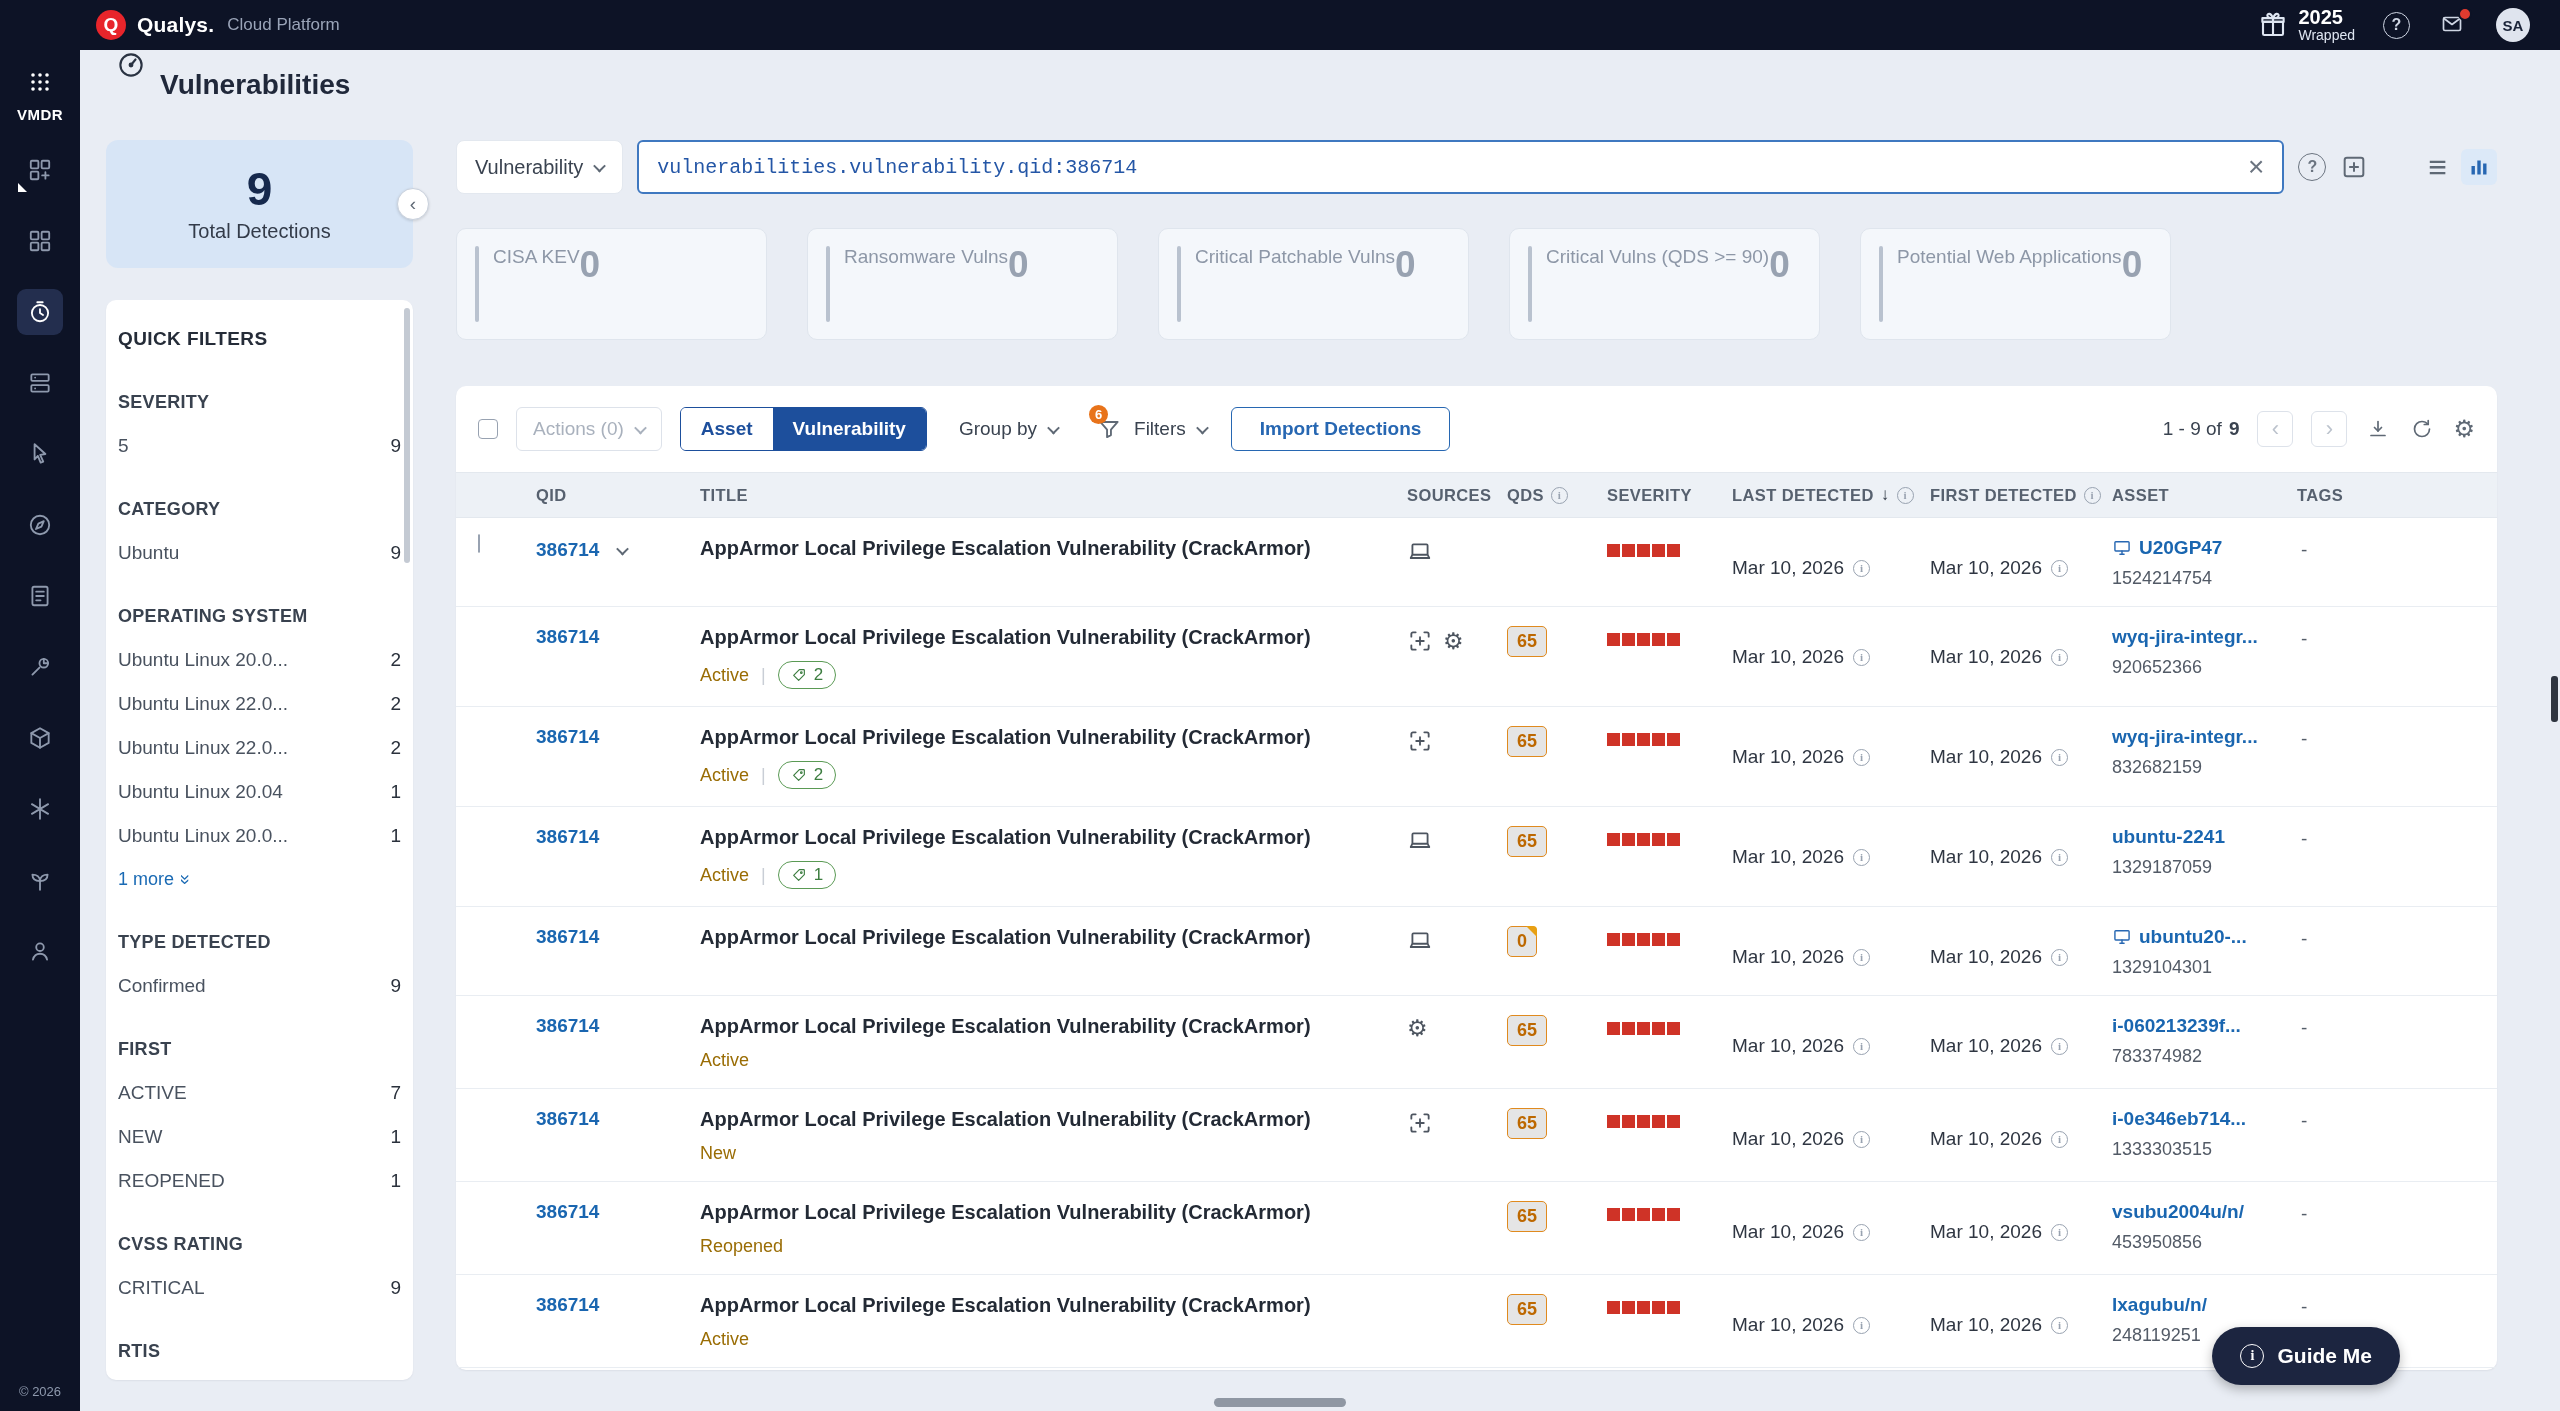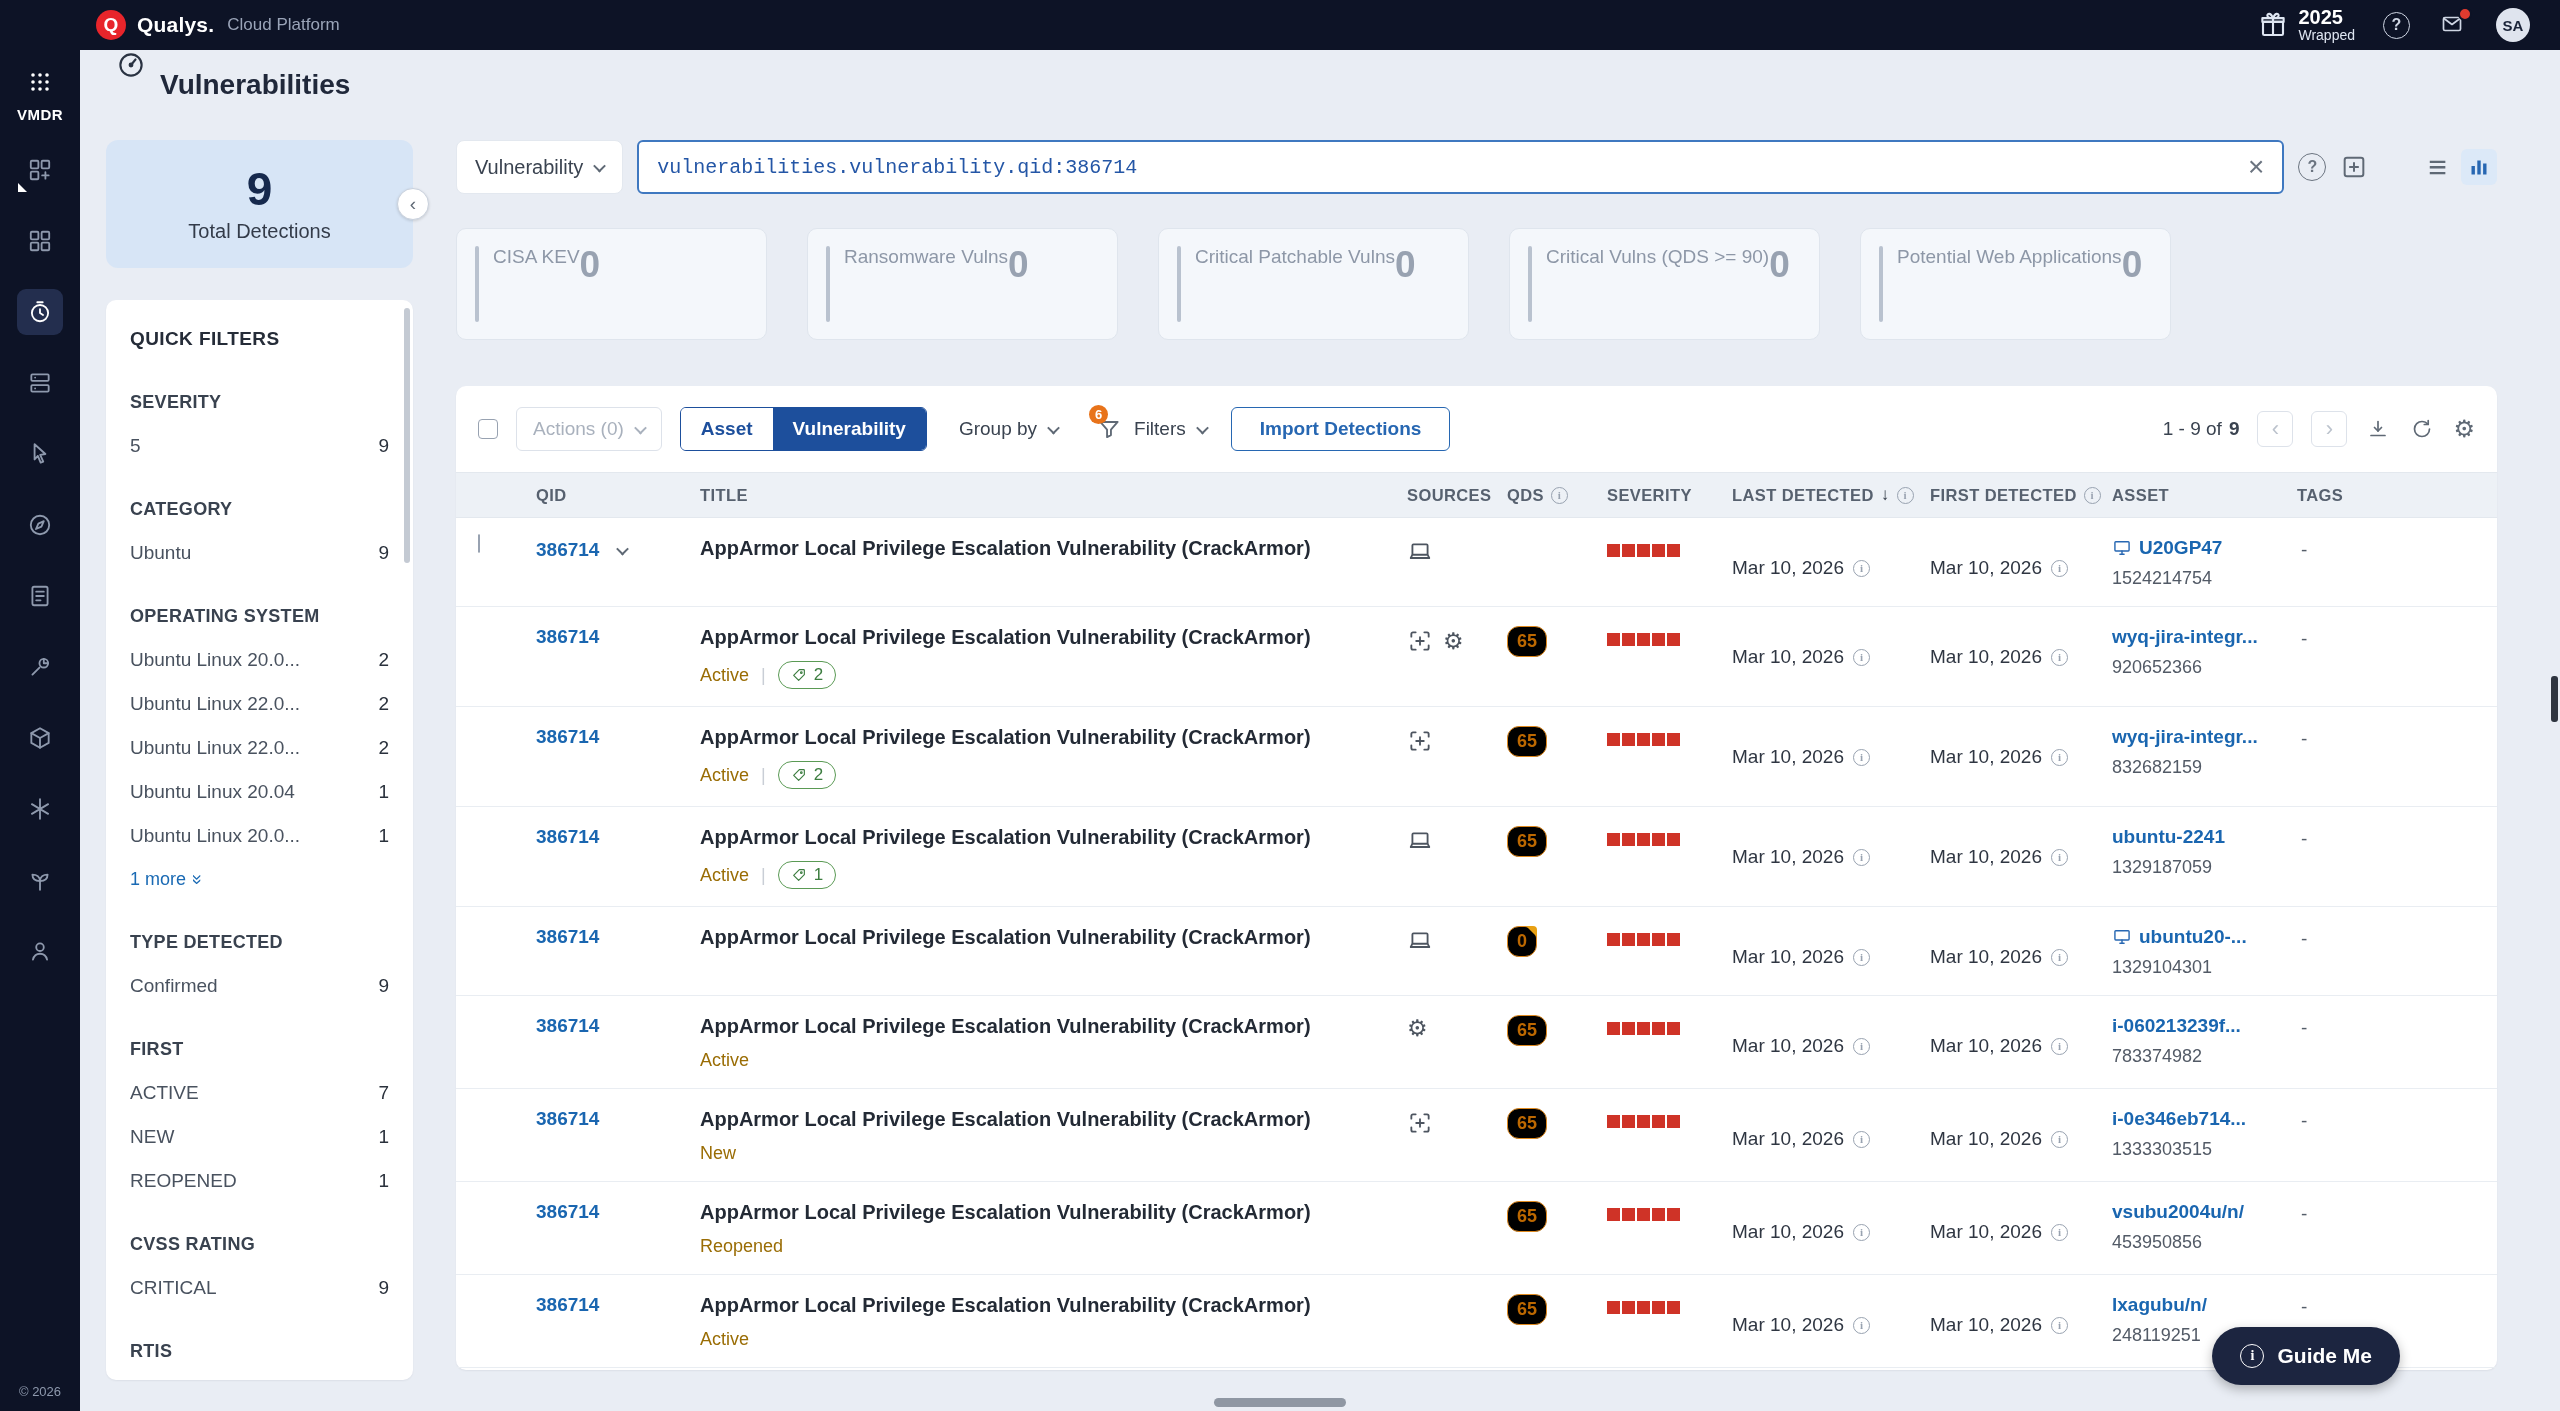--- a/index.html
+++ b/index.html
@@ -55,21 +55,21 @@
 
   
   .left-col { width:307px; flex:none; }
   .summary-card { position:relative; height:128px; background:#d7e5f6; border-radius:12px;
                   display:flex; flex-direction:column; align-items:center; justify-content:center; }
   .summary-count { font-size:46px; font-weight:600; color:#16294d; line-height:1; }
   .summary-label { font-size:20px; color:#333b49; margin-top:8px; }
   .collapse-btn { position:absolute; right:-16px; top:50%; transform:translateY(-50%); width:32px; height:32px;
                   border-radius:50%; background:#fff; border:1px solid #c9d1dd; display:flex; align-items:center;
                   justify-content:center; color:#5f6975; font-size:19px; box-shadow:0 1px 3px rgba(0,0,0,.14); }
-  .qf-card { position:relative; margin-top:32px; background:#fff; border-radius:10px; padding:28px 24px;
+  .qf-card { position:relative; margin-top:32px; background:#fff; border-radius:10px; padding:28px 12px;
              height:1080px; box-shadow:0 1px 2px rgba(16,24,40,.06); overflow:hidden; }
   .qf-scroll { position:absolute; right:3px; top:8px; width:6px; height:255px; background:#c4cad3; border-radius:3px; }
   .qf-title { font-size:19px; font-weight:bold; color:#252c38; letter-spacing:.4px; }
   .qf-section { margin-top:42px; }
   .qf-section-title { font-size:18px; font-weight:bold; color:#39424f; letter-spacing:.3px; }
   .qf-row { display:flex; justify-content:space-between; margin-top:22px; font-size:19px; cursor:pointer; }
   .qf-label { color:#49525f; }
   .qf-count { color:#2a313c; }
   .qf-more { margin-top:22px; color:#1a6ab4; font-size:18px; display:flex; align-items:center; gap:7px; cursor:pointer; }
   .more-icon { display:inline-block; transform:rotate(90deg); font-size:19px; line-height:1; }
@@ -156,22 +156,22 @@
   .meta { display:flex; align-items:center; gap:12px; margin-top:12px; font-size:18px; }
   .status { color:#9a6d05; }
   .divider { color:#c9ced6; }
   .chip { display:inline-flex; align-items:center; gap:7px; border:1.5px solid #5a9a54; color:#3c7d3f;
           border-radius:15px; padding:3px 12px; font-size:17px; cursor:pointer; }
   .chip svg { width:16px; height:16px; }
   .sources { display:flex; gap:10px; align-items:center; color:#4d5560; margin-top:4px; }
   .sources svg { width:26px; height:26px; }
   .gear-glyph { font-size:23px; line-height:1; color:#4d5560; }
   .qds-badge { display:inline-flex; min-width:30px; justify-content:center; border:1.6px solid #e08a1e;
-               color:#bd6800; font-weight:bold; font-size:18px; border-radius:12px; padding:4px 9px;
-               position:relative; background:#000000; margin-top:2px; cursor:pointer; }
+               color:#bd6800; font-weight:bold; font-size:18px; border-radius:5px; padding:4px 9px;
+               position:relative; background:#e5e5e5; margin-top:2px; cursor:pointer; }
   .qds-flag::after { content:""; position:absolute; top:-1px; right:-1px; border-top:11px solid #e8a013;
                      border-left:11px solid transparent; border-top-right-radius:4px; }
   .sev5 { display:block; width:73px; height:13px; margin-top:9px;
           background:repeating-linear-gradient(90deg, #cf3327 0 13px, #ffffff 13px 15px); }
   .date-cell { display:flex; align-items:center; gap:9px; font-size:19px; color:#2f3642; margin-top:22px; }
   .asset-line { display:flex; align-items:center; gap:7px; margin-top:2px; }
   .asset-line svg { width:20px; height:20px; color:#2767b2; flex:none; }
   .asset-name { color:#1a66b0; font-weight:bold; font-size:19px; text-decoration:none; white-space:nowrap;
                 overflow:hidden; text-overflow:ellipsis; cursor:pointer; }
   .asset-id { color:#525a66; font-size:18px; margin-top:9px; }

